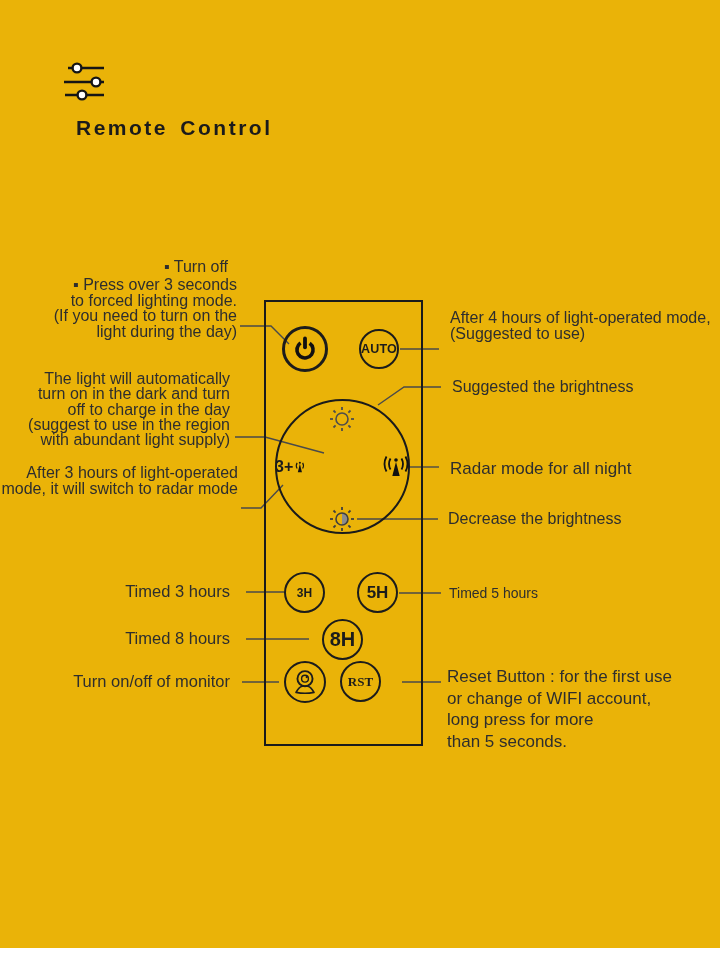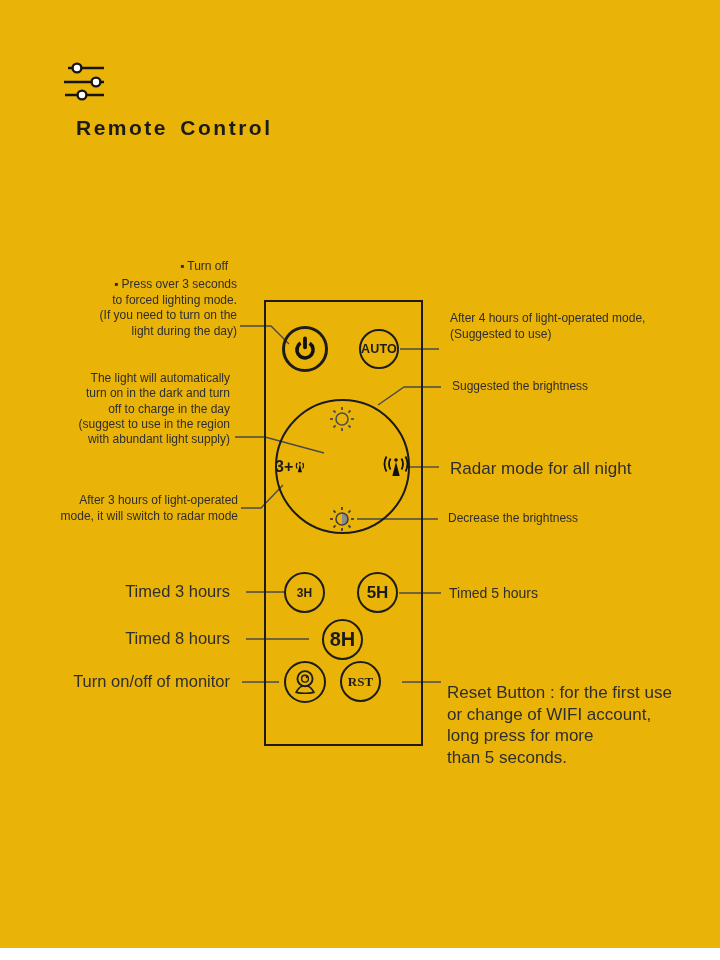--- a/index.html
+++ b/index.html
@@ -1,21 +1,21 @@
 <!DOCTYPE html>
 <html><head>
 <meta charset="utf-8">
 <style>
   html,body{margin:0;padding:0;background:#fff;}
   .canvas{position:relative;width:720px;height:948px;background:#eab308;overflow:hidden;
           font-family:"Liberation Sans", sans-serif;color:#2e2e2e;}
   .abs{position:absolute;}
   .t{position:absolute;color:#2e2e2e;white-space:nowrap;}
   .ra{text-align:right;}
-  .fs14{font-size:12px;line-height:15.5px;}
+  .fs14{font-size:16px;line-height:15.5px;}
   .fs16{font-size:16.5px;line-height:19px;}
   .fs17{font-size:17px;line-height:21.5px;}
   .title{font-size:21px;font-weight:bold;letter-spacing:2.5px;color:#1b1b1b;word-spacing:4px;}
   .remote{position:absolute;left:264px;top:300px;width:159px;height:446px;
           border:2.5px solid #1b1b1b;box-sizing:border-box;background:transparent;}
   .btn{position:absolute;border:2.5px solid #1c1c1c;border-radius:50%;box-sizing:border-box;
        display:flex;align-items:center;justify-content:center;font-weight:bold;color:#1c1c1c;
        background:transparent;}
   .ring{position:absolute;border:2.5px solid #1b1b1b;border-radius:50%;box-sizing:border-box;background:transparent;}
   .lines-svg{position:absolute;left:0;top:0;pointer-events:none;}
@@ -156,39 +156,39 @@
   </div>
 
   <div class="t fs14 ra" style="right:490px;top:371px;line-height:15.3px;">
     <div>The light will automatically</div>
     <div>turn on in the dark and turn</div>
     <div>off to charge in the day</div>
     <div>(suggest to use in the region</div>
     <div>with abundant light supply)</div>
   </div>
 
-  <div class="t fs14 ra" style="right:482px;top:493px;">
+  <div class="t fs14 ra" style="right:482px;top:465px;">
     <div>After 3 hours of light-operated</div>
     <div>mode, it will switch to radar mode</div>
   </div>
 
   <div class="t fs16 ra" style="right:490px;top:582px;">Timed 3 hours</div>
   <div class="t fs16 ra" style="right:490px;top:629px;">Timed 8 hours</div>
   <div class="t fs16 ra" style="right:490px;top:672px;">Turn on/off of monitor</div>
 
   <div class="t fs14" style="left:450px;top:310px;line-height:16px;">
     <div>After 4 hours of light-operated mode,</div>
     <div>(Suggested to use)</div>
   </div>
 
   <div class="t fs14" style="left:452px;top:379px;">Suggested the brightness</div>
   <div class="t fs17" style="left:450px;top:458px;">Radar mode for all night</div>
   <div class="t fs14" style="left:448px;top:511px;">Decrease the brightness</div>
   <div class="t fs16" style="left:449px;top:584px;font-size:14px;">Timed 5 hours</div>
 
-  <div class="t fs17" style="left:447px;top:682px;">
+  <div class="t fs17" style="left:447px;top:666px;">
     <div>Reset Button : for the first use</div>
     <div>or change of WIFI account,</div>
     <div>long press for more</div>
     <div>than 5 seconds.</div>
   </div>
 
 </div>
 
 </body></html>

